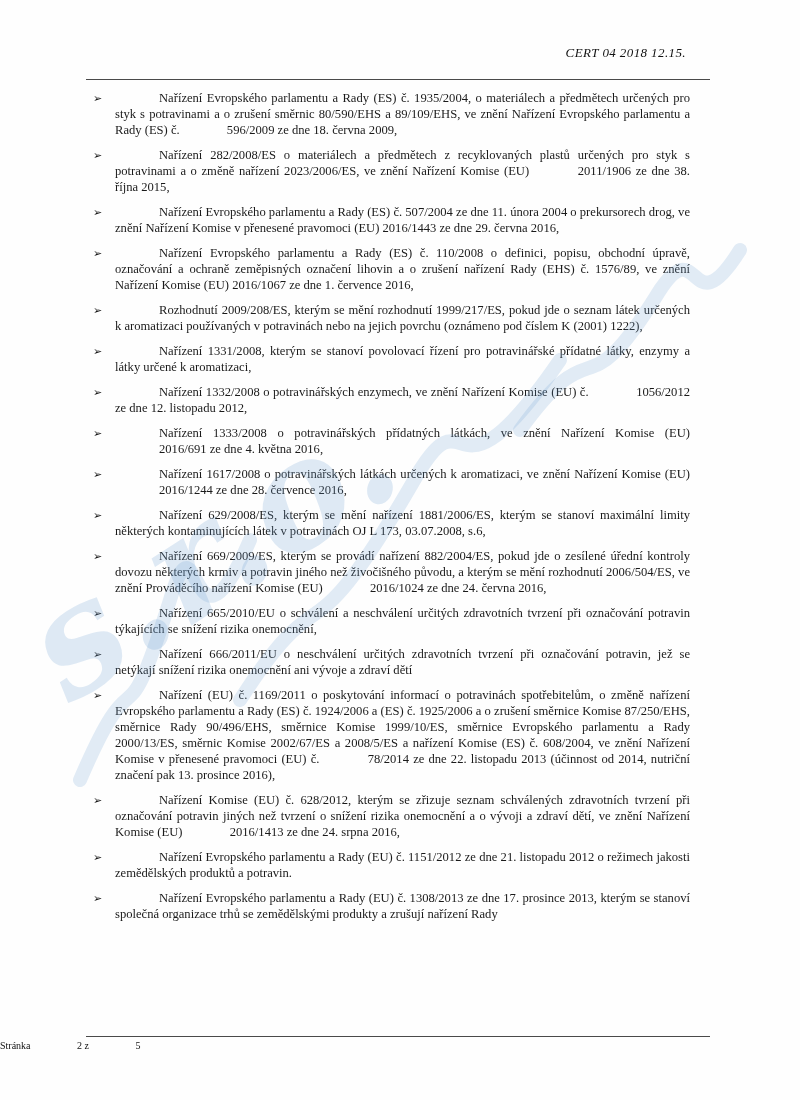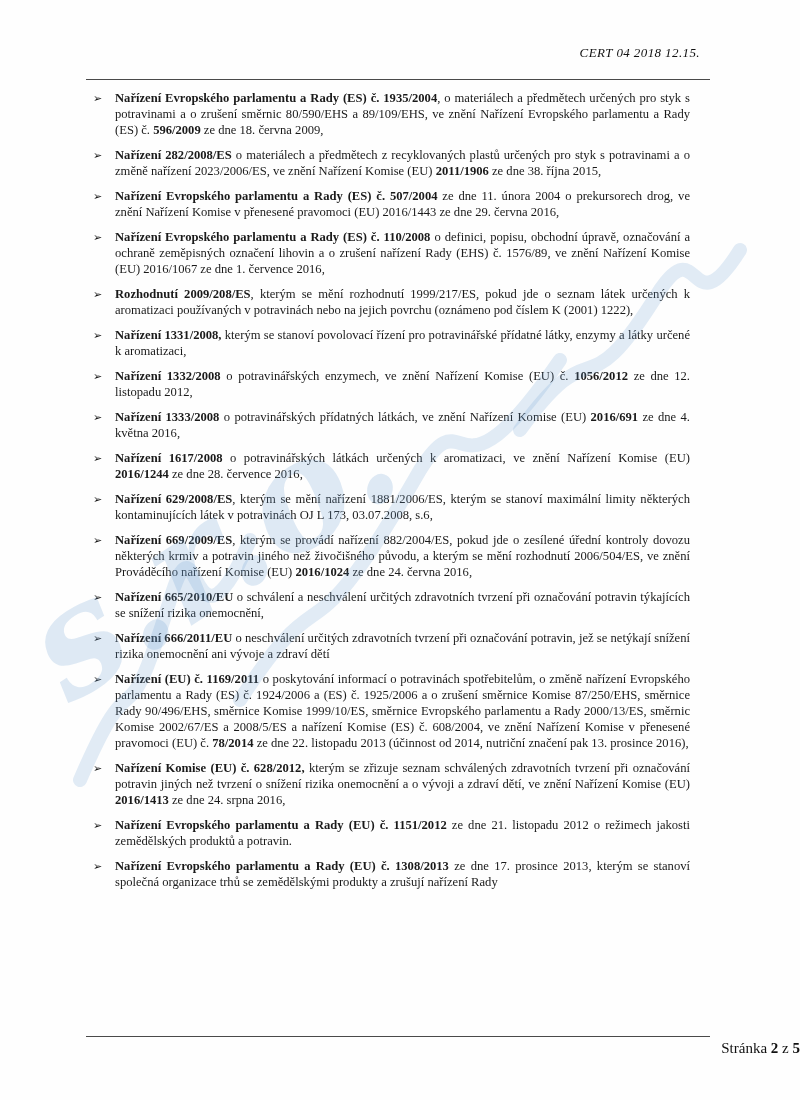--- a/index.html
+++ b/index.html
@@ -7,21 +7,21 @@
     position:relative;
     width:800px;height:1100px;
     margin:0 auto;
     background:#fefefe;
     font-family:"Liberation Serif","DejaVu Serif",serif;
     color:#1a1a1a;
     overflow:hidden;
     box-shadow:0 0 4px rgba(0,0,0,.25);
   }
   .header-ref{
-    position:absolute;top:45px;right:100px;
+    position:absolute;top:45px;right:114px;
     font-style:italic;font-size:13px;letter-spacing:.4px;color:#111;
   }
   .rule{
     position:absolute;left:86px;width:624px;height:0;
     border:0;border-top:1px solid #4a4a4a;margin:0;
   }
   .rule-top{top:79px;}
   .rule-bottom{top:1036px;}
   ul.reg-list{
     position:absolute;top:90px;left:93px;right:110px;
@@ -30,24 +30,24 @@
   }
   ul.reg-list li{
     position:relative;
     padding-left:22px;
     margin-bottom:9px;
   }
   ul.reg-list li .marker{
     position:absolute;left:0;top:0;
     font-size:11px;color:#111;
   }
-  .b{font-weight:bold;}
+  .b{font-weight:normal;margin-left:44px;}
   .footer-page{
     position:absolute;top:1040px;left:0;width:100%;
-    text-align:right;font-size:15px;color:#111;
+    text-align:left;font-size:10px;color:#111;
   }
   .watermark{
     position:absolute;left:0;top:0;width:800px;height:1100px;
     pointer-events:none;z-index:5;
   }
   .wm-text{
     position:absolute;top:300px;left:-40px;width:1000px;
     transform:rotate(-33deg);transform-origin:50% 50%;
     font-style:italic;font-weight:bold;
     font-size:150px;

